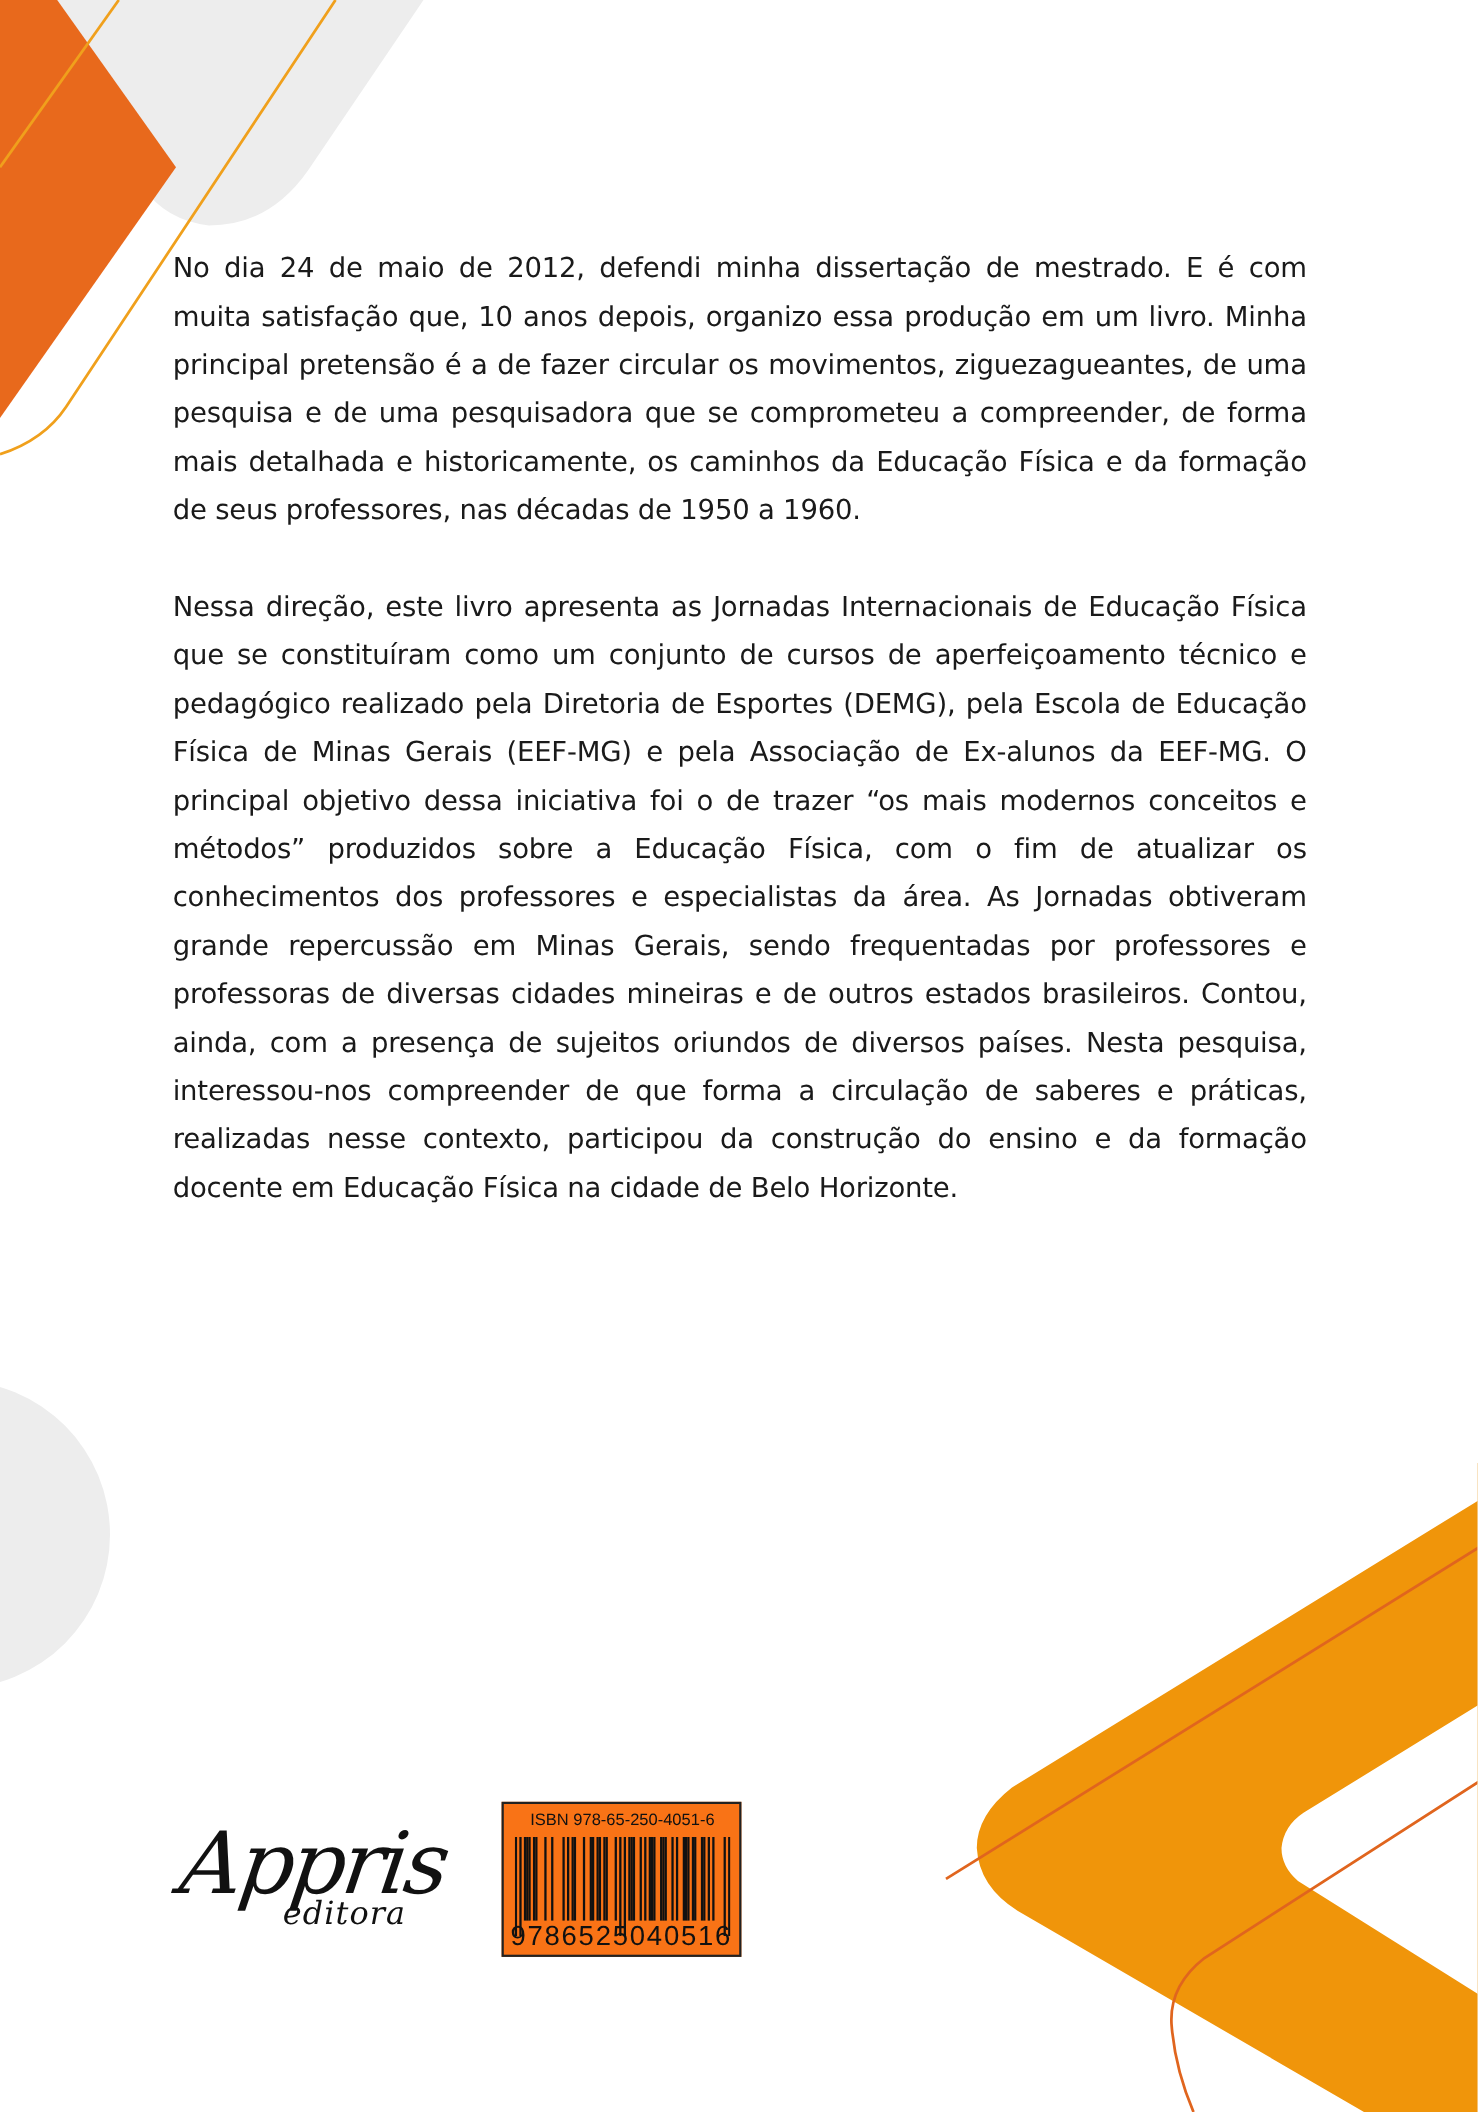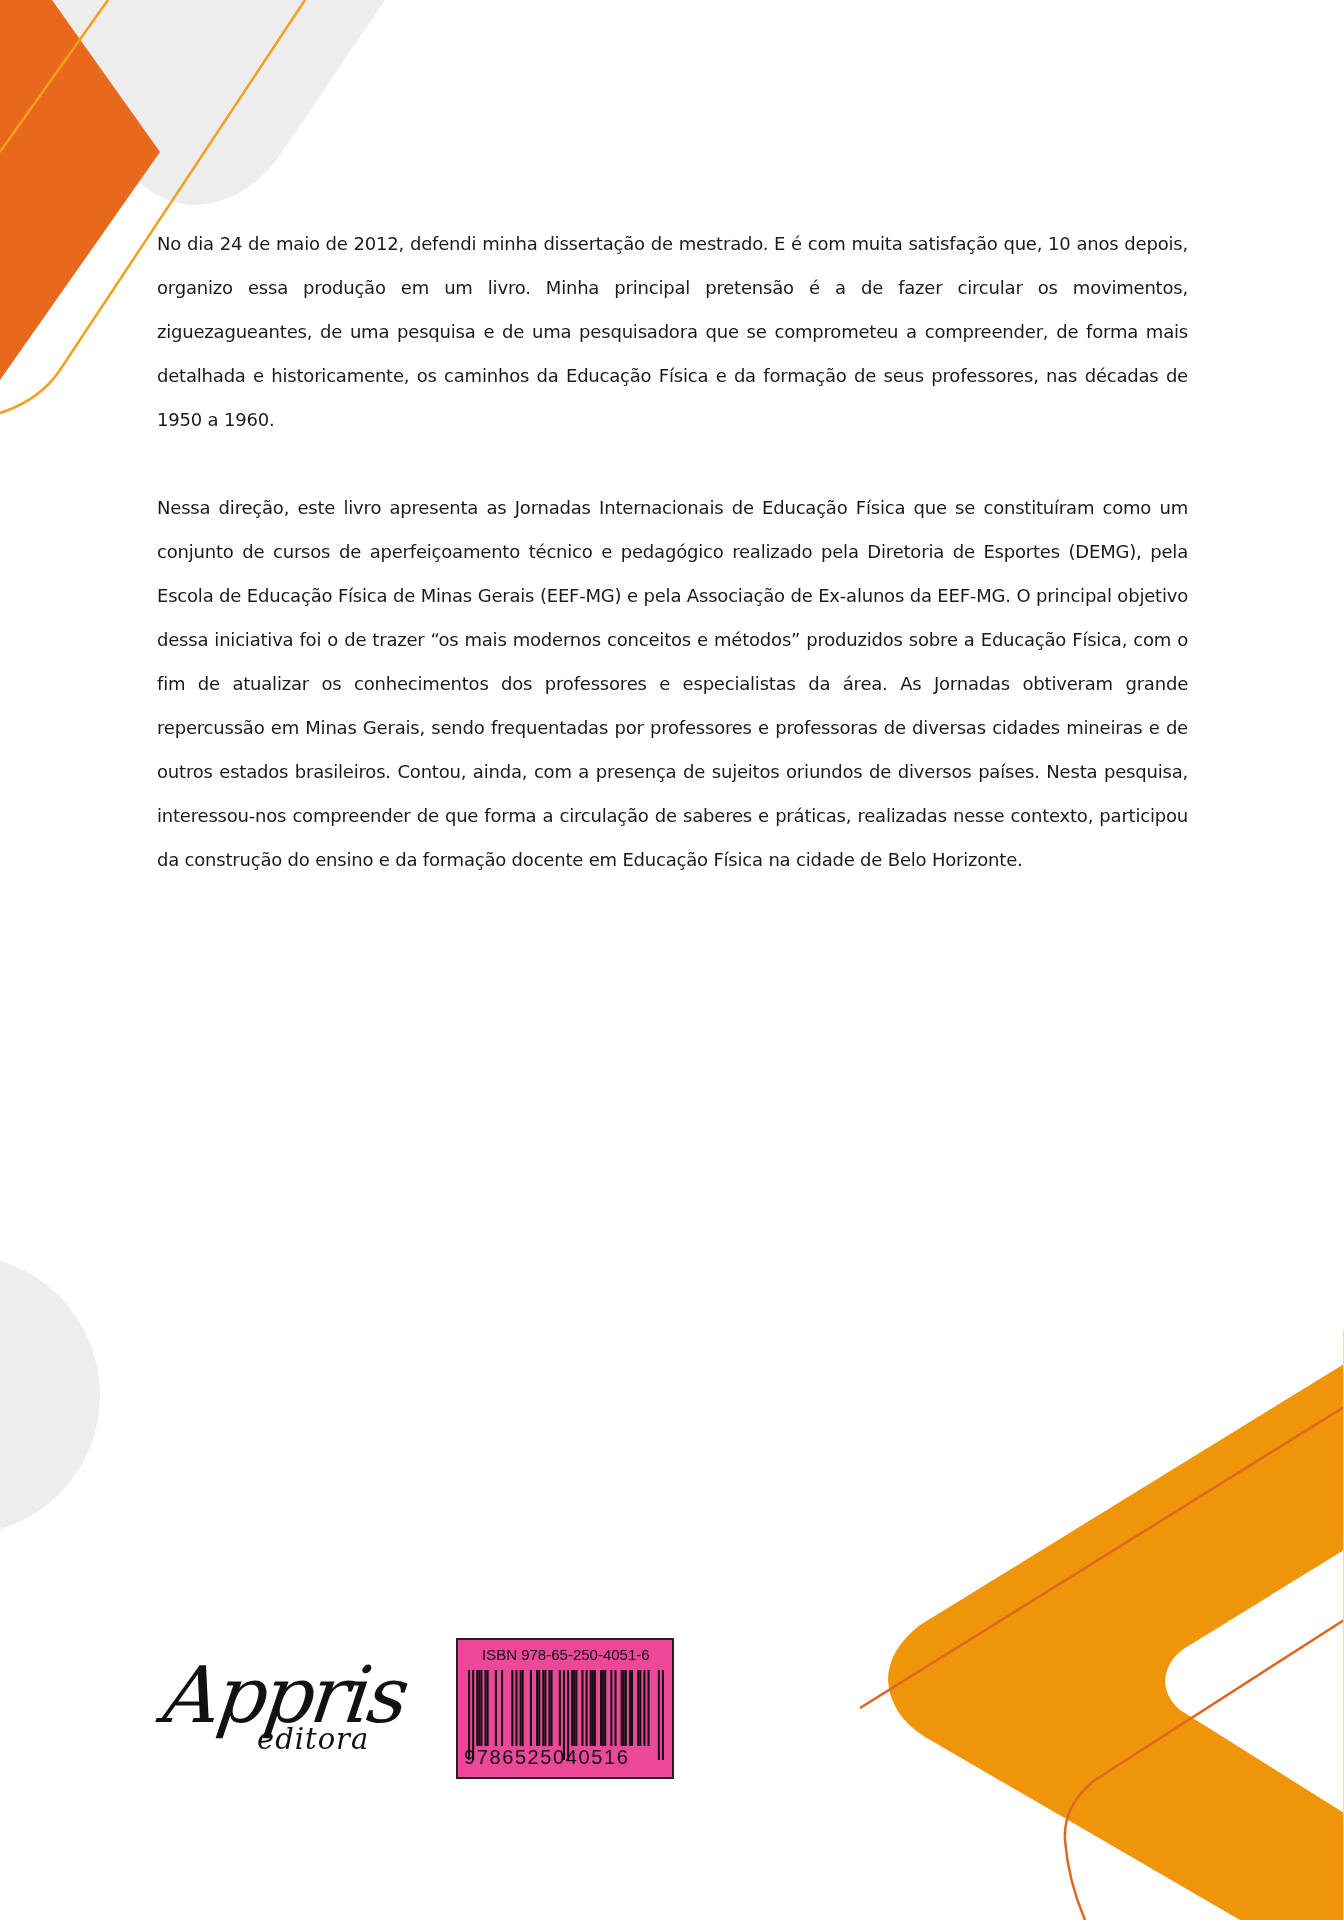--- a/index.html
+++ b/index.html
@@ -1,47 +1,47 @@
 <!DOCTYPE html>
 <html><head>
 <meta charset="utf-8">
 <style>
   html, body { margin: 0; padding: 0; }
   body { width: 1344px; height: 1920px; position: relative; overflow: hidden; background: #ffffff; }
   .bg { position: absolute; left: 0; top: 0; width: 1344px; height: 1920px; }
   .text-block {
     position: absolute; left: 157px; top: 222px; width: 1031px;
-    font-family: "DejaVu Sans", sans-serif; font-size: 18px; line-height: 44px;
+    font-family: "DejaVu Sans", sans-serif; font-size: 25px; line-height: 44px;
     color: #1a1a1a; text-align: justify; letter-spacing: -0.2px;
   }
   .text-block p { margin: 0 0 44px 0; }
   .logo { position: absolute; left: 165px; top: 1650px; width: 240px; height: 110px; }
   .logo-main {
     position: absolute; left: 0; top: 0;
     font-family: "DejaVu Serif", serif; font-style: italic; font-size: 78px;
     color: #111; letter-spacing: -3px; line-height: 90px;
     transform: skewX(-8deg);
   }
   .logo-sub {
     position: absolute; left: 92px; top: 72px;
     font-family: "DejaVu Serif", serif; font-style: italic; font-size: 29px;
     color: #111; letter-spacing: 1px;
   }
   .barcode {
     position: absolute; left: 456px; top: 1638px; width: 218px; height: 141px;
-    border: 2px solid #222; background: #ec4899; box-sizing: border-box;
+    border: 2px solid #222; background: #f97316; box-sizing: border-box;
   }
   .isbn-label {
     position: absolute; left: 24px; top: 6px; width: 190px;
     font-family: "Liberation Sans", sans-serif; font-size: 15px; color: #111; white-space: nowrap;
   }
   .bars { position: absolute; left: 10px; top: 30px; width: 196px; height: 90px; }
   .barcode-digits {
     position: absolute; left: 6px; top: 106px; width: 206px;
-    font-family: "Liberation Sans", sans-serif; font-size: 20px; color: #111;
+    font-family: "Liberation Sans", sans-serif; font-size: 25px; color: #111;
     letter-spacing: 1.6px; white-space: nowrap; background: transparent;
   }
   .right-edge { position: absolute; right: 0; top: 1330px; width: 1px; height: 590px; background: #f5d8a8; }
 </style>
 </head>
 <body>
 
 <svg class="bg" viewBox="0 0 1344 1920" xmlns="http://www.w3.org/2000/svg">
 
   <path d="M52 0 L385 0 L280 155 Q245 205 190 205 Q150 200 130 170 L52 50 Z" fill="#EDEDED"></path>

